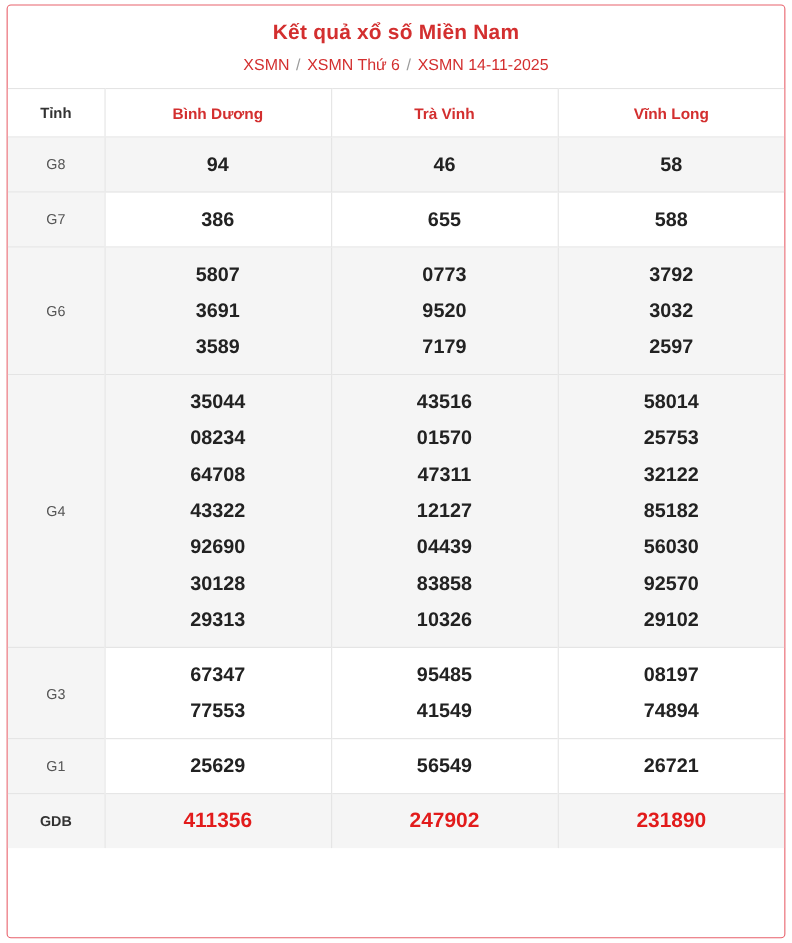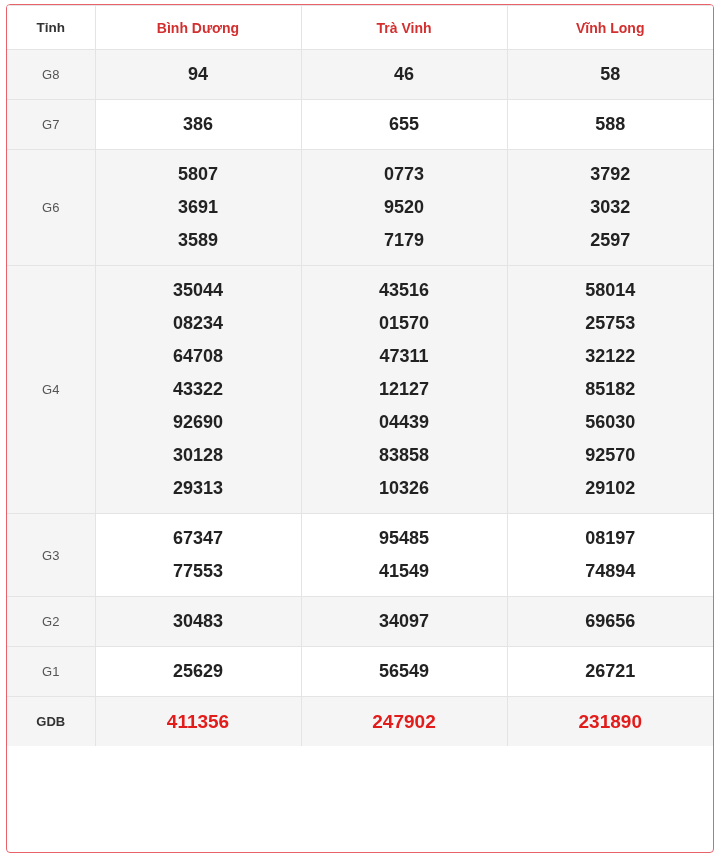--- a/index.html
+++ b/index.html
@@ -99,21 +99,29 @@
     font-weight: bold;
   }
   .num-line { display: block; }
 </style>
 </head>
 <body>
 
 <div class="page">
   <div class="card">
 
-
+    <div class="title">Kết quả xổ số Miền Nam</div>
+
+    <div class="subtitle">
+      <span>XSMN</span>
+      <span class="sep">/</span>
+      <span>XSMN Thứ 6</span>
+      <span class="sep">/</span>
+      <span>XSMN 14-11-2025</span>
+    </div>
 
     <table class="results">
       <thead>
         <tr>
           <th>Tỉnh</th>
           <th>Bình Dương</th>
           <th>Trà Vinh</th>
           <th>Vĩnh Long</th>
         </tr>
       </thead>
@@ -198,32 +206,20 @@
             </td>
             <td class="nums">
               <span class="num-line">95485</span>
               <span class="num-line">41549</span>
             </td>
             <td class="nums">
               <span class="num-line">08197</span>
               <span class="num-line">74894</span>
             </td>
           </tr>
-          <tr class="shade">
-            <td class="prize-label">G2</td>
-            <td class="nums">
-              <span class="num-line">30483</span>
-            </td>
-            <td class="nums">
-              <span class="num-line">34097</span>
-            </td>
-            <td class="nums">
-              <span class="num-line">69656</span>
-            </td>
-          </tr>
           <tr>
             <td class="prize-label">G1</td>
             <td class="nums">
               <span class="num-line">25629</span>
             </td>
             <td class="nums">
               <span class="num-line">56549</span>
             </td>
             <td class="nums">
               <span class="num-line">26721</span>

